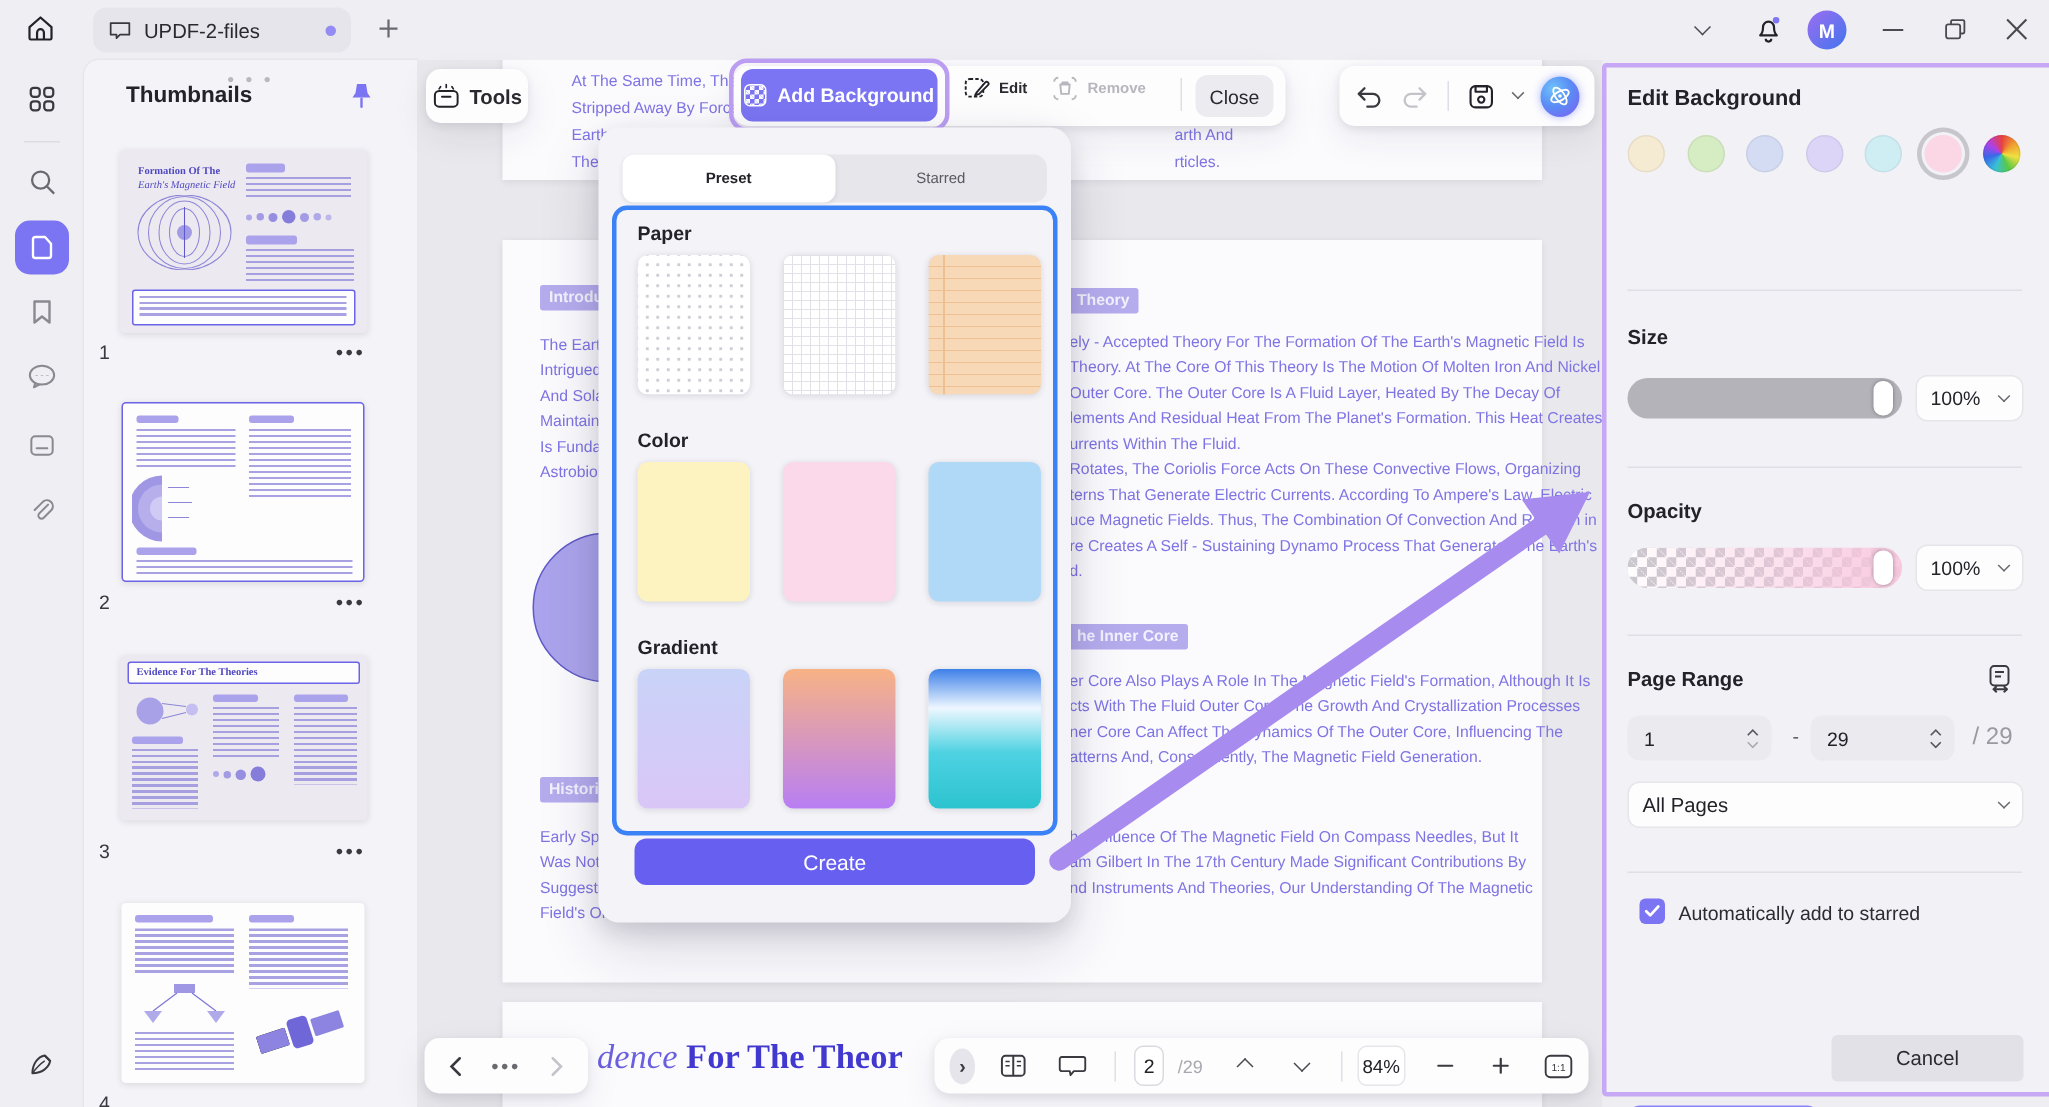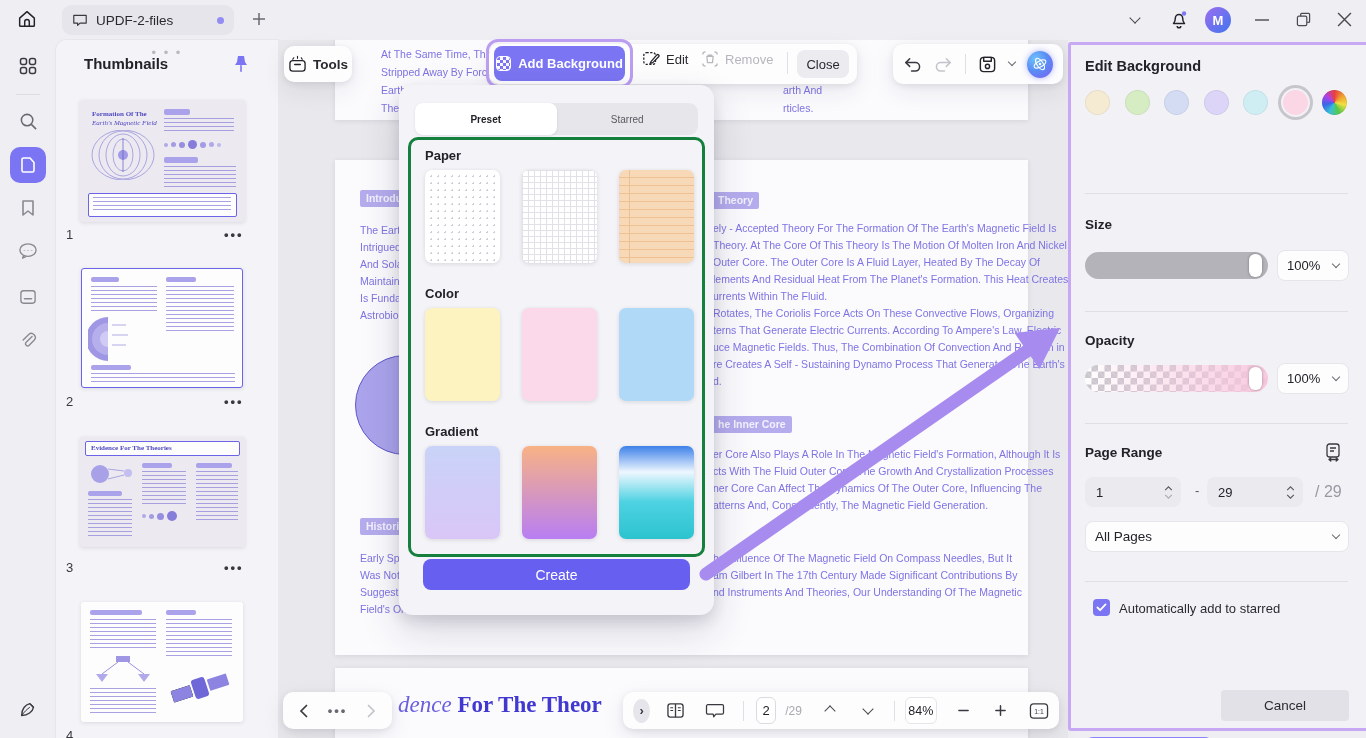--- a/index.html
+++ b/index.html
@@ -42,34 +42,34 @@
   
   .float{background:#fdfdfe;border-radius:10px;box-shadow:0 2px 6px rgba(40,40,70,.10),0 8px 24px rgba(40,40,70,.08);}
   .tools-btn{left:284px;top:46px;width:68px;height:36px;display:flex;align-items:center;justify-content:center;gap:6px;z-index:11;}
   .tools-label{font-size:13.5px;font-weight:bold;color:#2a2930;}
   .main-tb{left:489px;top:44px;width:368px;height:40px;z-index:10;}
   .ab-wrap{left:486px;top:39px;width:147px;height:49px;border:3px solid #bb9ef2;border-radius:12px;z-index:12;}
   .ab-btn{left:494px;top:46px;width:131px;height:35px;background:#7b75f3;border-radius:8px;display:flex;align-items:center;justify-content:center;gap:7px;z-index:13;}
   .ab-label{color:#fff;font-size:13px;font-weight:bold;}
   .checker-ico{width:15px;height:15px;border:1.5px solid #fff;border-radius:4px;background-image:linear-gradient(45deg,rgba(255,255,255,.95) 25%,transparent 25%,transparent 75%,rgba(255,255,255,.95) 75%),linear-gradient(45deg,rgba(255,255,255,.95) 25%,transparent 25%,transparent 75%,rgba(255,255,255,.95) 75%);background-size:6px 6px;background-position:0 0,3px 3px;}
   .tb-item{position:absolute;top:50px;display:flex;align-items:center;gap:6px;z-index:13;}
-  .tb-label{font-size:13px;font-weight:normal;color:#2a2930;}
+  .tb-label{font-size:10px;font-weight:bold;color:#2a2930;}
   .tb-label.disabled{color:#b7b6bd;}
   .tb-sep{position:absolute;width:1px;height:22px;background:#e0dfe5;z-index:13;}
   .close-btn{left:797px;top:50px;width:52px;height:28px;background:#ecebf0;border-radius:8px;display:flex;align-items:center;justify-content:center;z-index:13;}
   .close-label{font-size:13px;color:#2a2930;}
   .mini-tb{left:893px;top:44px;width:170px;height:40px;z-index:10;display:flex;align-items:center;padding:0 10px;gap:12px;}
   .ai-circle{width:27px;height:27px;border-radius:50%;background:radial-gradient(circle at 32% 30%,#6fc2fa 0%,#5a8df5 45%,#7e5cf0 100%);display:flex;align-items:center;justify-content:center;box-shadow:0 0 6px rgba(110,120,250,.55);}
 
   
   .popup{left:399px;top:85px;width:315px;height:530px;background:#f4f3f7;border-radius:14px;box-shadow:0 6px 14px rgba(40,40,70,.14),0 16px 40px rgba(40,40,70,.16);z-index:20;}
   .tabs{position:absolute;left:16px;top:18px;width:283px;height:32px;background:#e7e6eb;border-radius:9px;display:flex;}
   .tabbtn{flex:1;display:flex;align-items:center;justify-content:center;font-size:10px;border-radius:8px;color:#5a5960;}
   .tabbtn.active{background:#fff;font-weight:bold;color:#232229;box-shadow:0 1px 3px rgba(40,40,70,.10);}
-  .preset-box{position:absolute;left:9px;top:52px;width:297px;height:420px;border:3px solid #15803d;border-radius:10px;}
+  .preset-box{position:absolute;left:9px;top:52px;width:297px;height:420px;border:3px solid #3b82f6;border-radius:10px;}
   .sec-label{position:absolute;left:14px;font-size:13px;font-weight:bold;color:#232229;}
   .cellrow{position:absolute;left:14px;width:269px;display:flex;gap:22px;}
   .cell{width:75px;height:93px;border-radius:7px;box-shadow:0 1px 4px rgba(40,40,70,.14);}
   .paper-dots{background-image:radial-gradient(#cfcdd6 1px,transparent 1px);background-size:7px 7px;background-position:3px 3px;}
   .paper-grid{background-image:linear-gradient(#e3e1e8 1px,transparent 1px),linear-gradient(90deg,#e3e1e8 1px,transparent 1px);background-size:6px 6px;}
   .paper-lines{background-image:linear-gradient(90deg,transparent 10px,#edc094 10px,#edc094 11px,transparent 11px),repeating-linear-gradient(180deg,transparent 0 7px,#eec092 7px 8px);}
   .create-btn{position:absolute;left:24px;top:474px;width:267px;height:31px;background:#665ff0;border-radius:8px;display:flex;align-items:center;justify-content:center;color:#fff;font-size:14px;}
 
   
   .panel{left:1068px;top:42px;width:320px;height:689px;background:#f2f1f6;border:3px solid #c6a8f4;border-radius:3px;z-index:40;}

